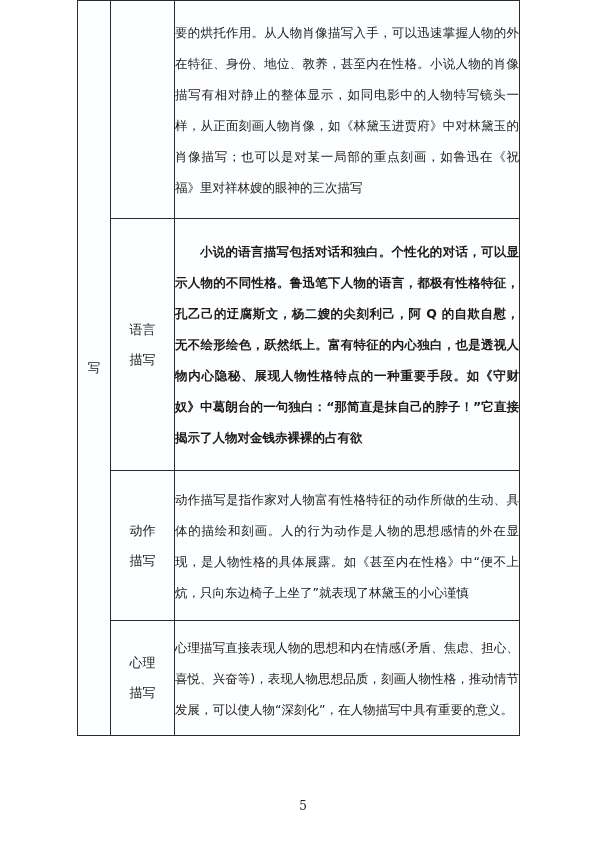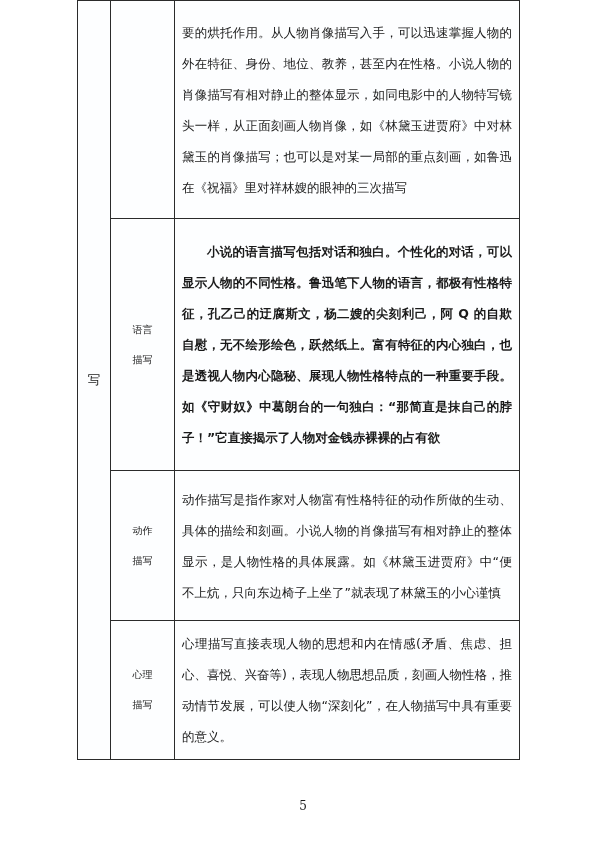--- a/index.html
+++ b/index.html
@@ -31,42 +31,42 @@
     top: 0px;
     width: 442px;          
     border-collapse: collapse;
     table-layout: fixed;
     background: #fdfdff;
   }
   .doc-table td {
     border: 1px solid #2b2b2b;
     vertical-align: middle;
     background: #fdfeff;
-    padding: 7px;
+    padding: 0;
   }
 
   
   .col-span  { width: 33px;  }
   .col-label { width: 64px;  }
   .col-body  { width: 345px; }
 
   
   .cell-span {
     text-align: center;
     vertical-align: top;
     font-size: 12.5px;
     line-height: 1;
     padding-top: 17px;
     letter-spacing: 0;
   }
 
   
   .cell-label {
     text-align: center;
-    font-size: 10px;
+    font-size: 13px;
     line-height: 30px;
     padding: 0 4px;
     color: #1a1a1a;
   }
   .cell-label .lbl-line { display: block; white-space: nowrap; }
 
   
   .cell-body {
     font-size: 12.5px;
     line-height: 31px;
@@ -126,21 +126,21 @@
           <p class="indent">小说的语言描写包括对话和独白。个性化的对话，可以显示人物的不同性格。鲁迅笔下人物的语言，都极有性格特征，孔乙己的迂腐斯文，杨二嫂的尖刻利己，阿 Q 的自欺自慰，无不绘形绘色，跃然纸上。富有特征的内心独白，也是透视人物内心隐秘、展现人物性格特点的一种重要手段。如《守财奴》中葛朗台的一句独白：“那简直是抹自己的脖子！”它直接揭示了人物对金钱赤裸裸的占有欲</p>
         </td>
       </tr>
 
       <tr style="height:150px">
         <td class="cell-label">
           <span class="lbl-line">动作</span>
           <span class="lbl-line">描写</span>
         </td>
         <td class="cell-body">
-          <p>动作描写是指作家对人物富有性格特征的动作所做的生动、具体的描绘和刻画。小说人物的肖像描写有相对静止的整体显示，是人物性格的具体展露。如《林黛玉进贾府》中“便不上炕，只向东边椅子上坐了”就表现了林黛玉的小心谨慎</p>
+          <p>动作描写是指作家对人物富有性格特征的动作所做的生动、具体的描绘和刻画。人的行为动作是人物的思想感情的外在显现，是人物性格的具体展露。如《甚至内在性格》中“便不上炕，只向东边椅子上坐了”就表现了林黛玉的小心谨慎</p>
         </td>
       </tr>
 
       <tr style="height:115px">
         <td class="cell-label">
           <span class="lbl-line">心理</span>
           <span class="lbl-line">描写</span>
         </td>
         <td class="cell-body">
           <p>心理描写直接表现人物的思想和内在情感(矛盾、焦虑、担心、喜悦、兴奋等)，表现人物思想品质，刻画人物性格，推动情节发展，可以使人物“深刻化”，在人物描写中具有重要的意义。</p>

